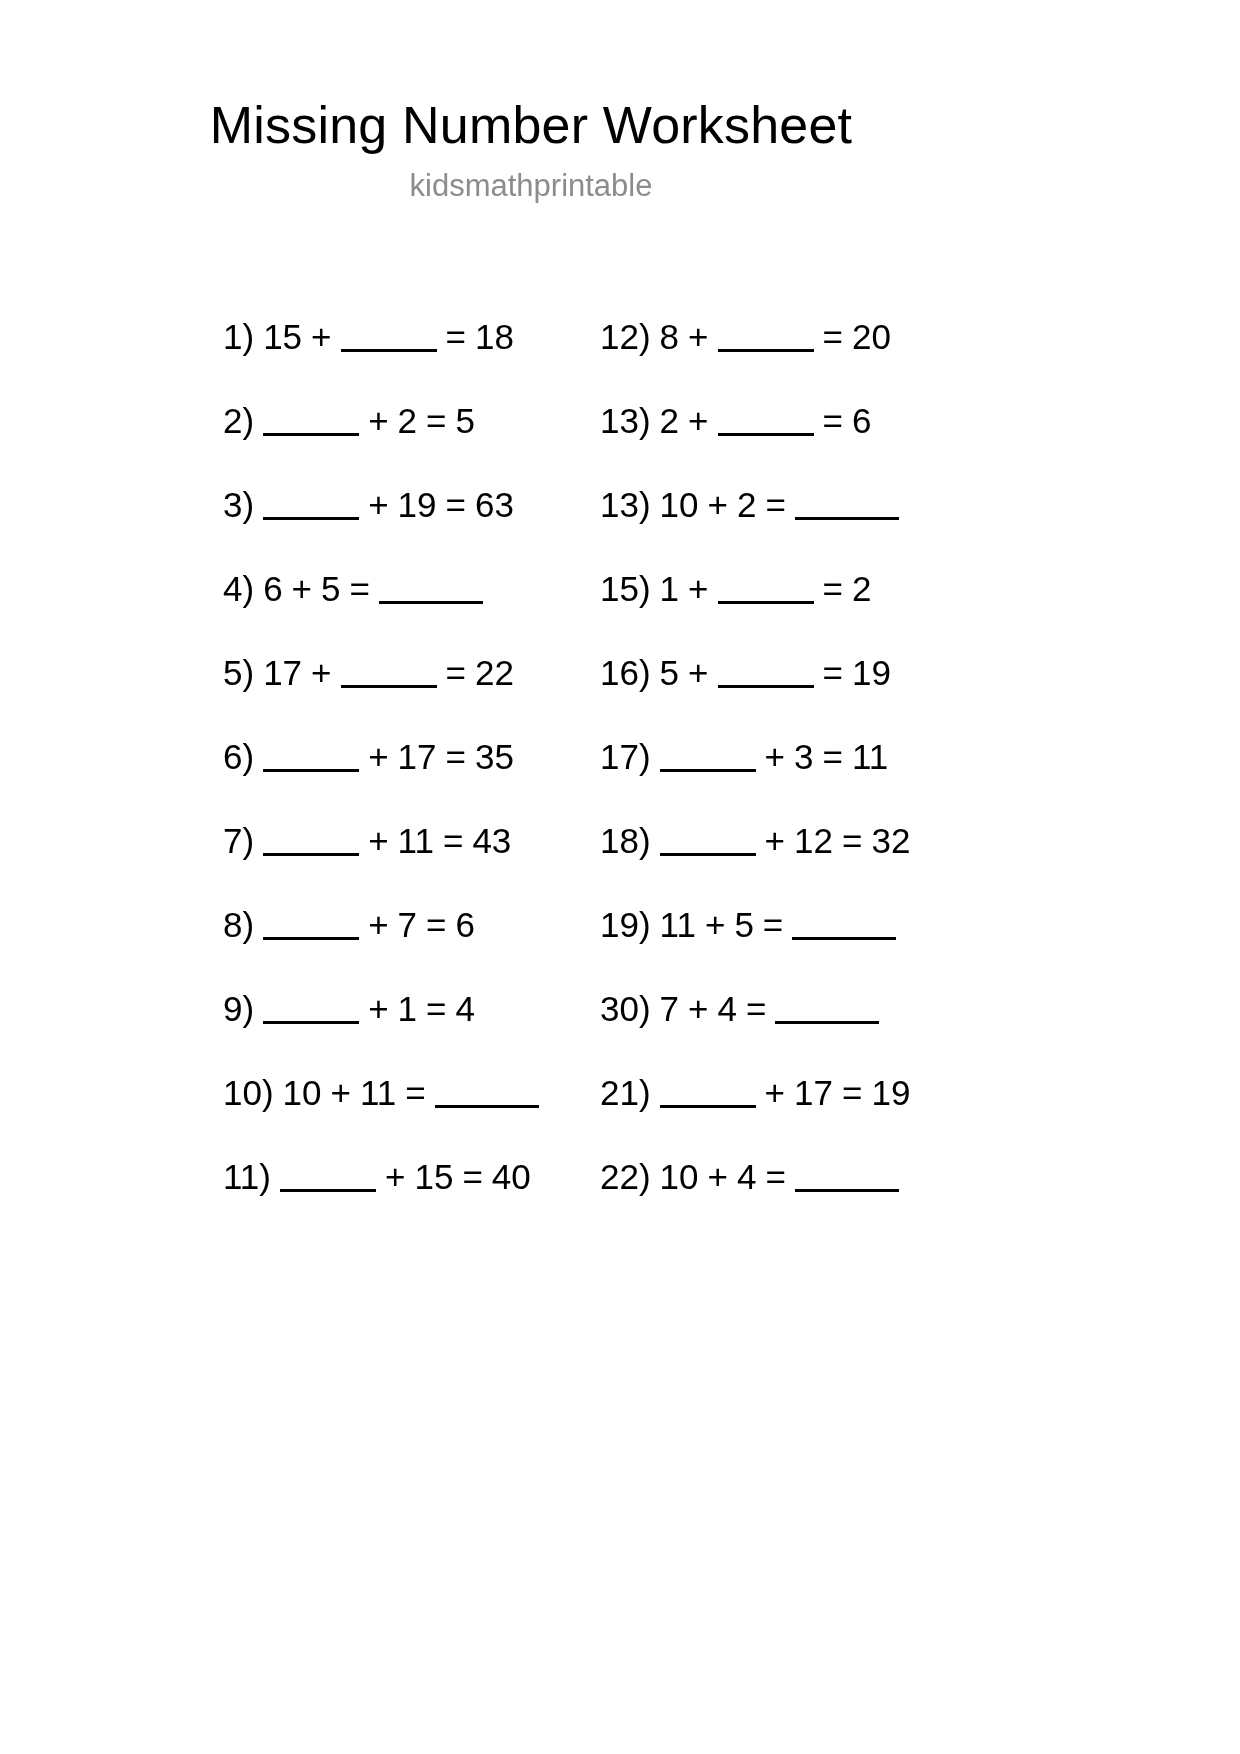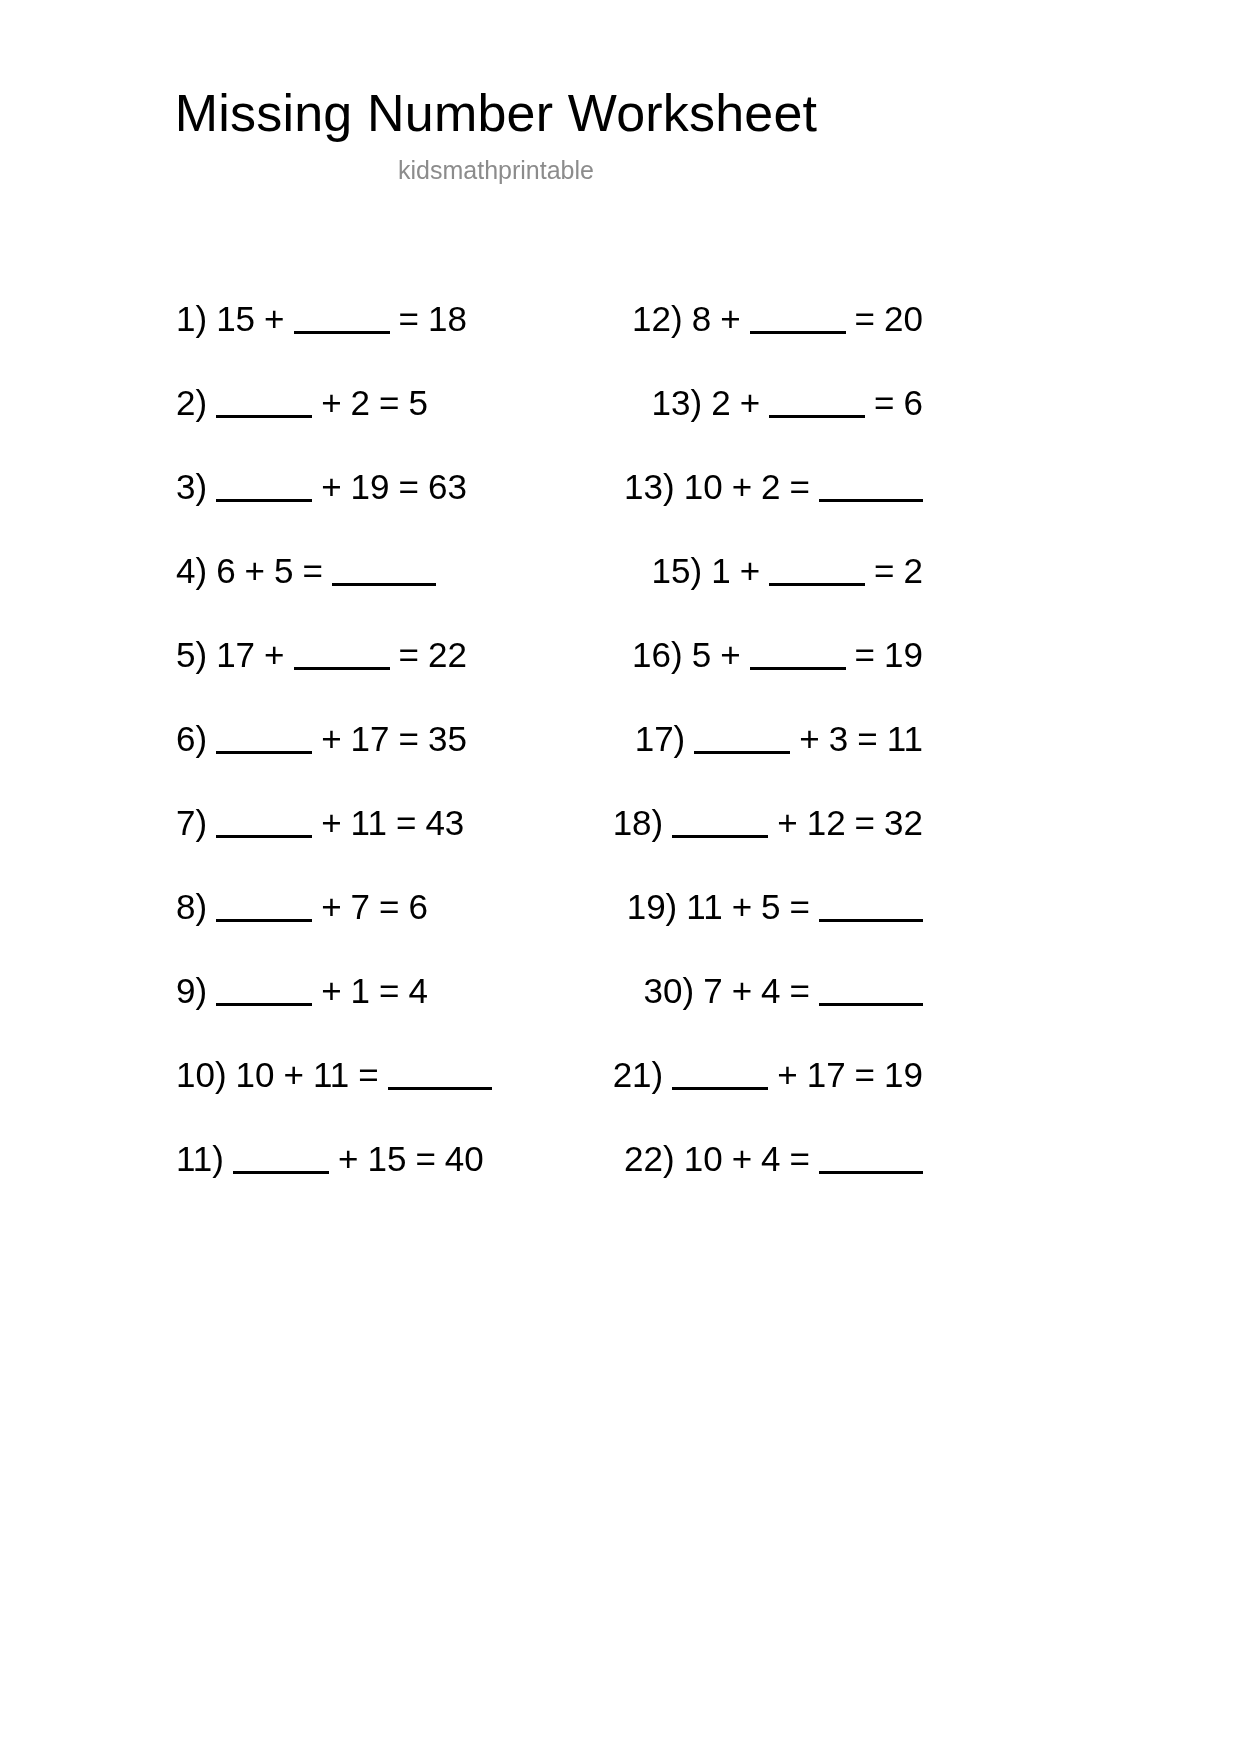--- a/index.html
+++ b/index.html
@@ -13,40 +13,41 @@
     font-family: "Liberation Sans", sans-serif;
     color: #000000;
     position: relative;
     overflow: hidden;
   }
 
   .sheet {
     width: 992px;
     height: 1754px;
     box-sizing: border-box;
-    padding: 0;
+    padding: 12px;
     position: relative;
+    margin-left: 35px;
   }
 
   .header {
     text-align: center;
     padding-top: 86px;
   }
 
   .worksheet-title {
     font-size: 52px;
     font-weight: 400;
     color: #000000;
     letter-spacing: 0.2px;
     line-height: 1.05;
     margin: 0;
   }
 
   .worksheet-subtitle {
-    font-size: 25px;
+    font-size: 31px;
     font-weight: 400;
     color: #8c8c8c;
     margin: 16px 0 0 0;
     line-height: 1.1;
     text-align: center;
   }
 
   .problems {
     margin-top: 92px;
     padding-left: 176px;
@@ -60,21 +61,20 @@
     display: flex;
     flex-direction: column;
   }
 
   .column-left {
     width: 446px;
   }
 
   .column-right {
     width: 420px;
-    align-items: flex-end;
   }
 
   .problem-row {
     height: 84px;
     display: flex;
     align-items: center;
     white-space: nowrap;
     font-size: 35px;
     line-height: 1;
     color: #000000;

